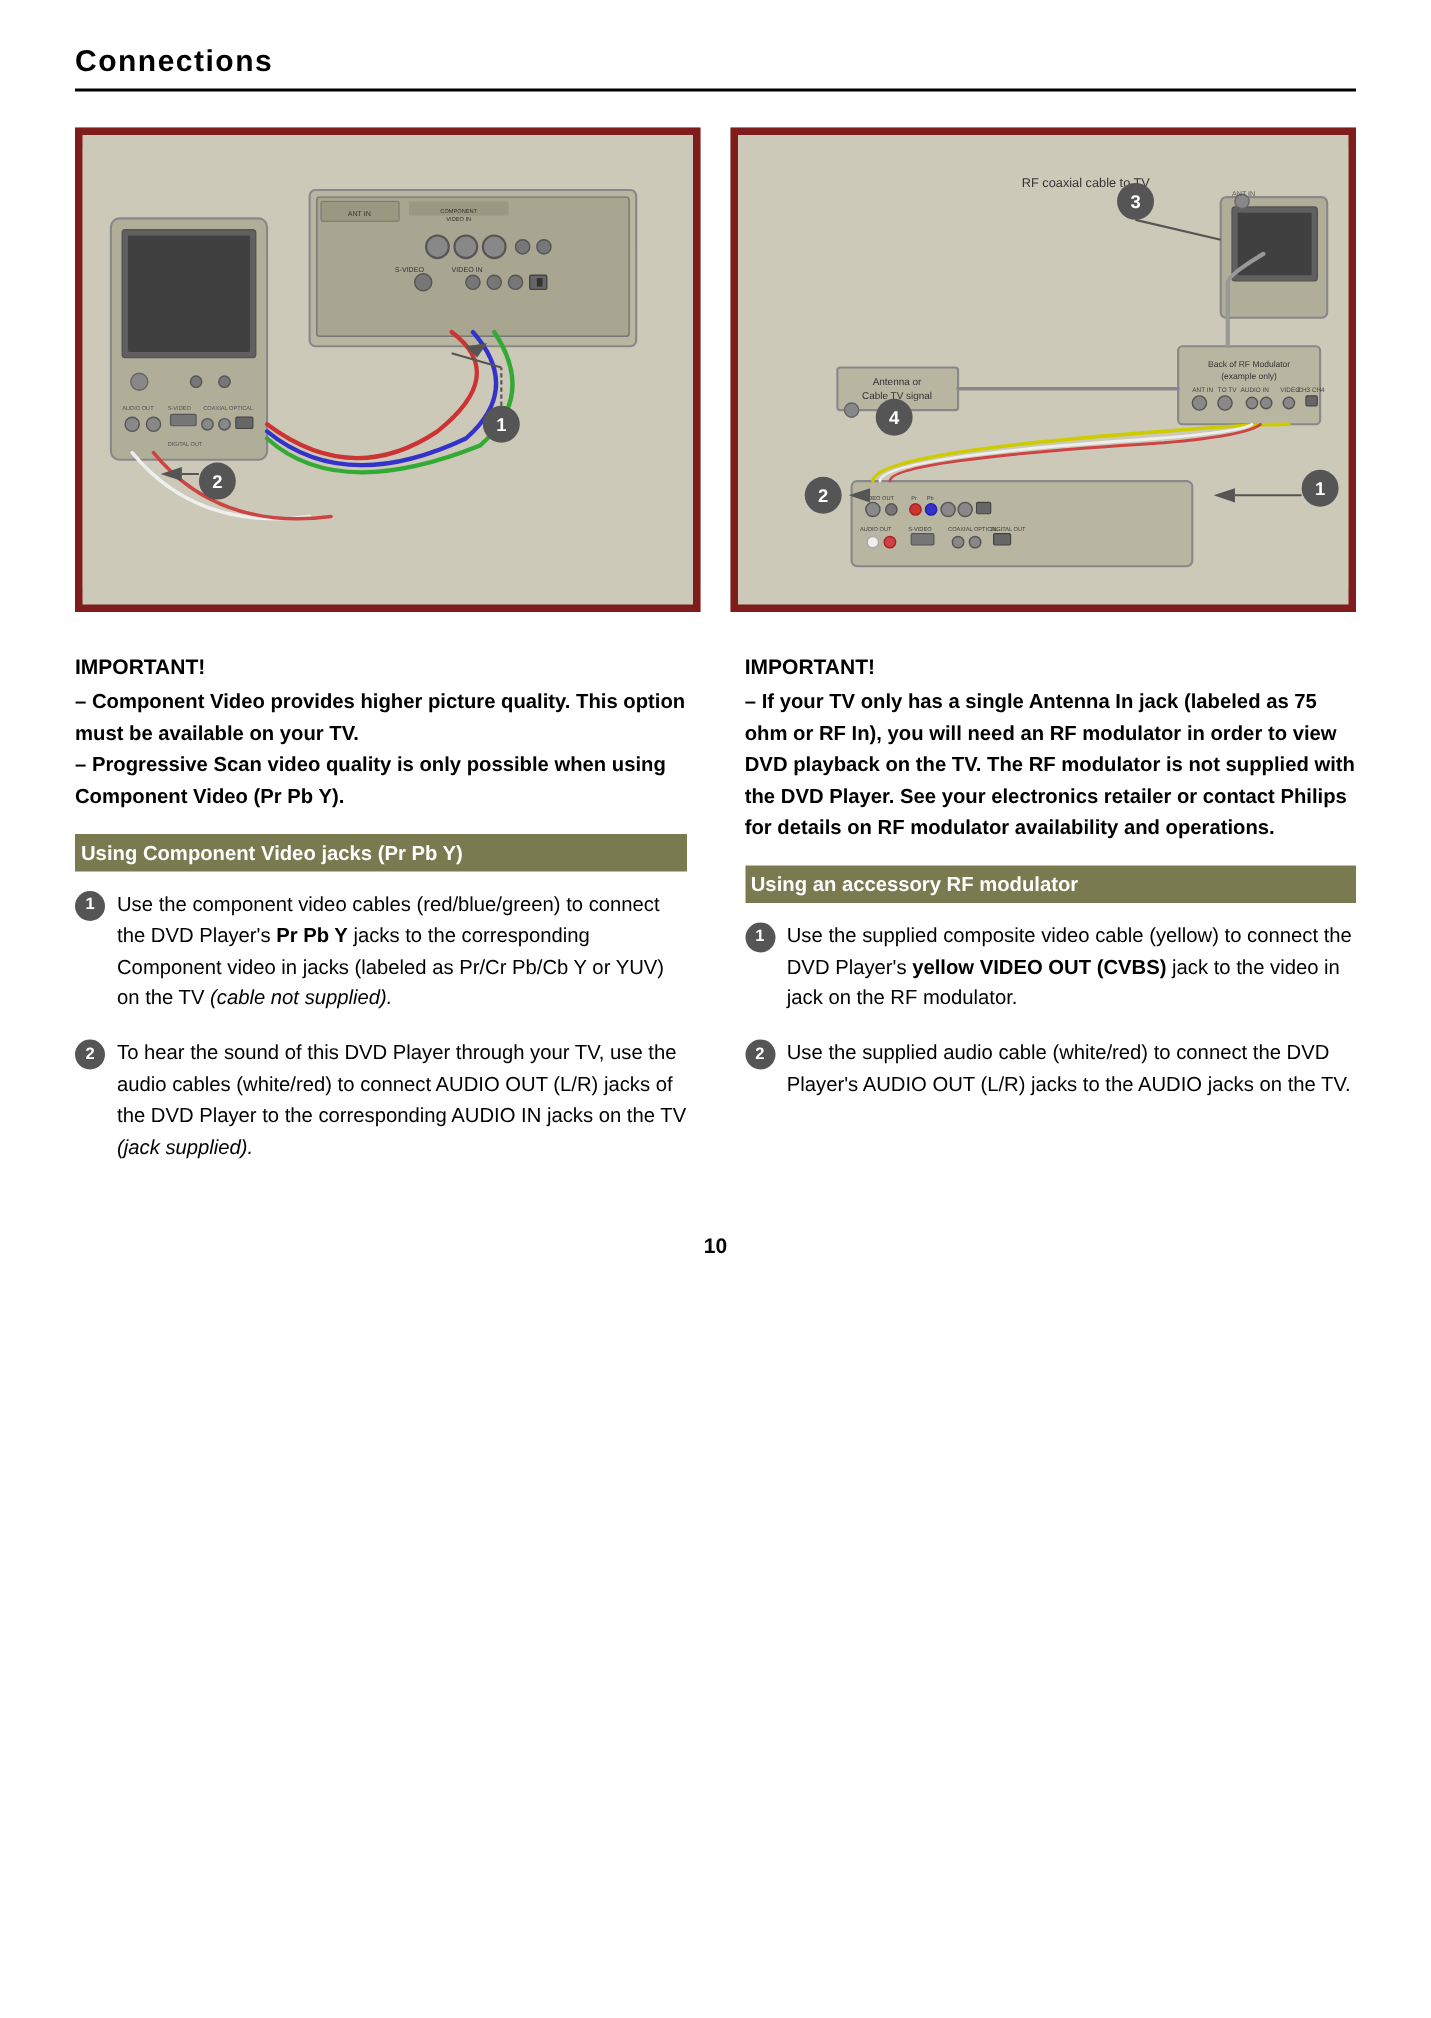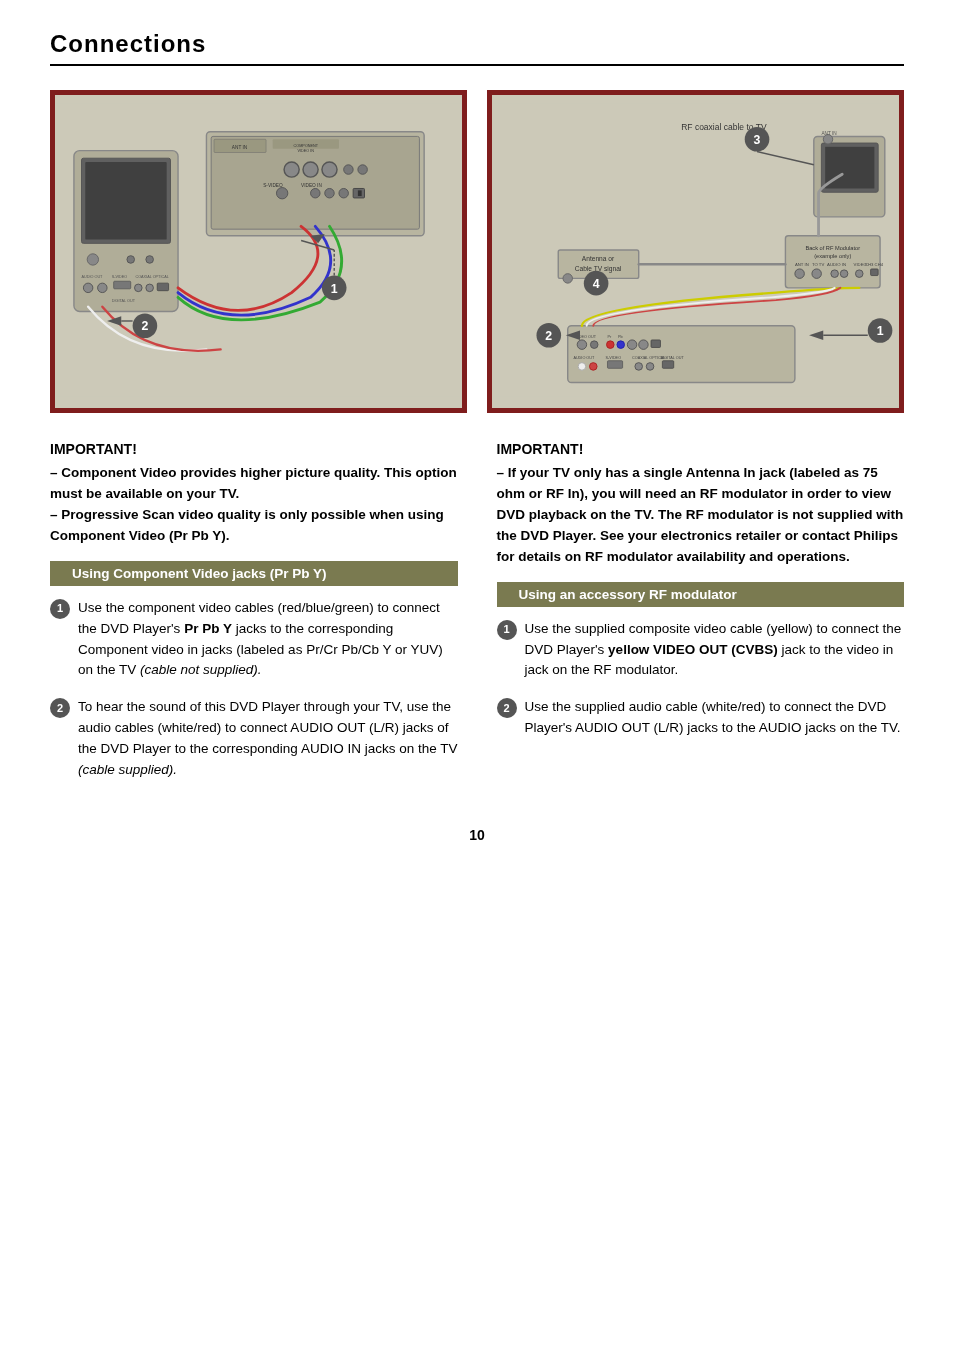--- a/index.html
+++ b/index.html
@@ -7,21 +7,21 @@
       width: 954px;
       min-height: 1345px;
       background: #fff;
       font-family: Arial, Helvetica, sans-serif;
       font-size: 14px;
       color: #000;
       padding: 30px 50px 40px 50px;
     }
 
     .page-title {
-      font-size: 24px;
+      font-size: 20px;
       font-weight: bold;
       letter-spacing: 1px;
       margin-bottom: 6px;
     }
 
     .title-rule {
       border: none;
       border-top: 2px solid #000;
       margin-bottom: 24px;
     }
@@ -81,21 +81,21 @@
 
     .important-text b {
       font-weight: bold;
     }
 
     .section-header {
       background: #7a7a50;
       color: #fff;
       font-weight: bold;
       font-size: 13.5px;
-      padding: 5px 22px;
+      padding: 5px 4px;
       margin-bottom: 12px;
       margin-top: 4px;
     }
 
     .numbered-item {
       display: flex;
       align-items: flex-start;
       margin-bottom: 16px;
       gap: 8px;
       font-size: 13.5px;
@@ -321,21 +321,21 @@
     <div class="numbered-item">
       <span class="circle-num">1</span>
       <span class="item-text">
         Use the component video cables (red/blue/green) to connect the DVD Player's <b>Pr Pb Y</b> jacks to the corresponding Component video in jacks (labeled as Pr/Cr Pb/Cb Y or YUV) on the TV <i>(cable not supplied).</i>
       </span>
     </div>
 
     <div class="numbered-item">
       <span class="circle-num">2</span>
       <span class="item-text">
-        To hear the sound of this DVD Player through your TV, use the audio cables (white/red) to connect AUDIO OUT (L/R) jacks of the DVD Player to the corresponding AUDIO IN jacks on the TV <i>(cable supplied).</i>
+        To hear the sound of this DVD Player through your TV, use the audio cables (white/red) to connect AUDIO OUT (L/R) jacks of the DVD Player to the corresponding AUDIO IN jacks on the TV <i>(jack supplied).</i>
       </span>
     </div>
   </div>
 
   <div class="content-col">
     <div class="important-label">IMPORTANT!</div>
     <div class="important-text">
       <b>– If your TV only has a single Antenna In jack (labeled as 75 ohm or RF In), you will need an RF modulator in order to view DVD playback on the TV. The RF modulator is not supplied with the DVD Player. See your electronics retailer or contact Philips for details on RF modulator availability and operations.</b>
     </div>
 

